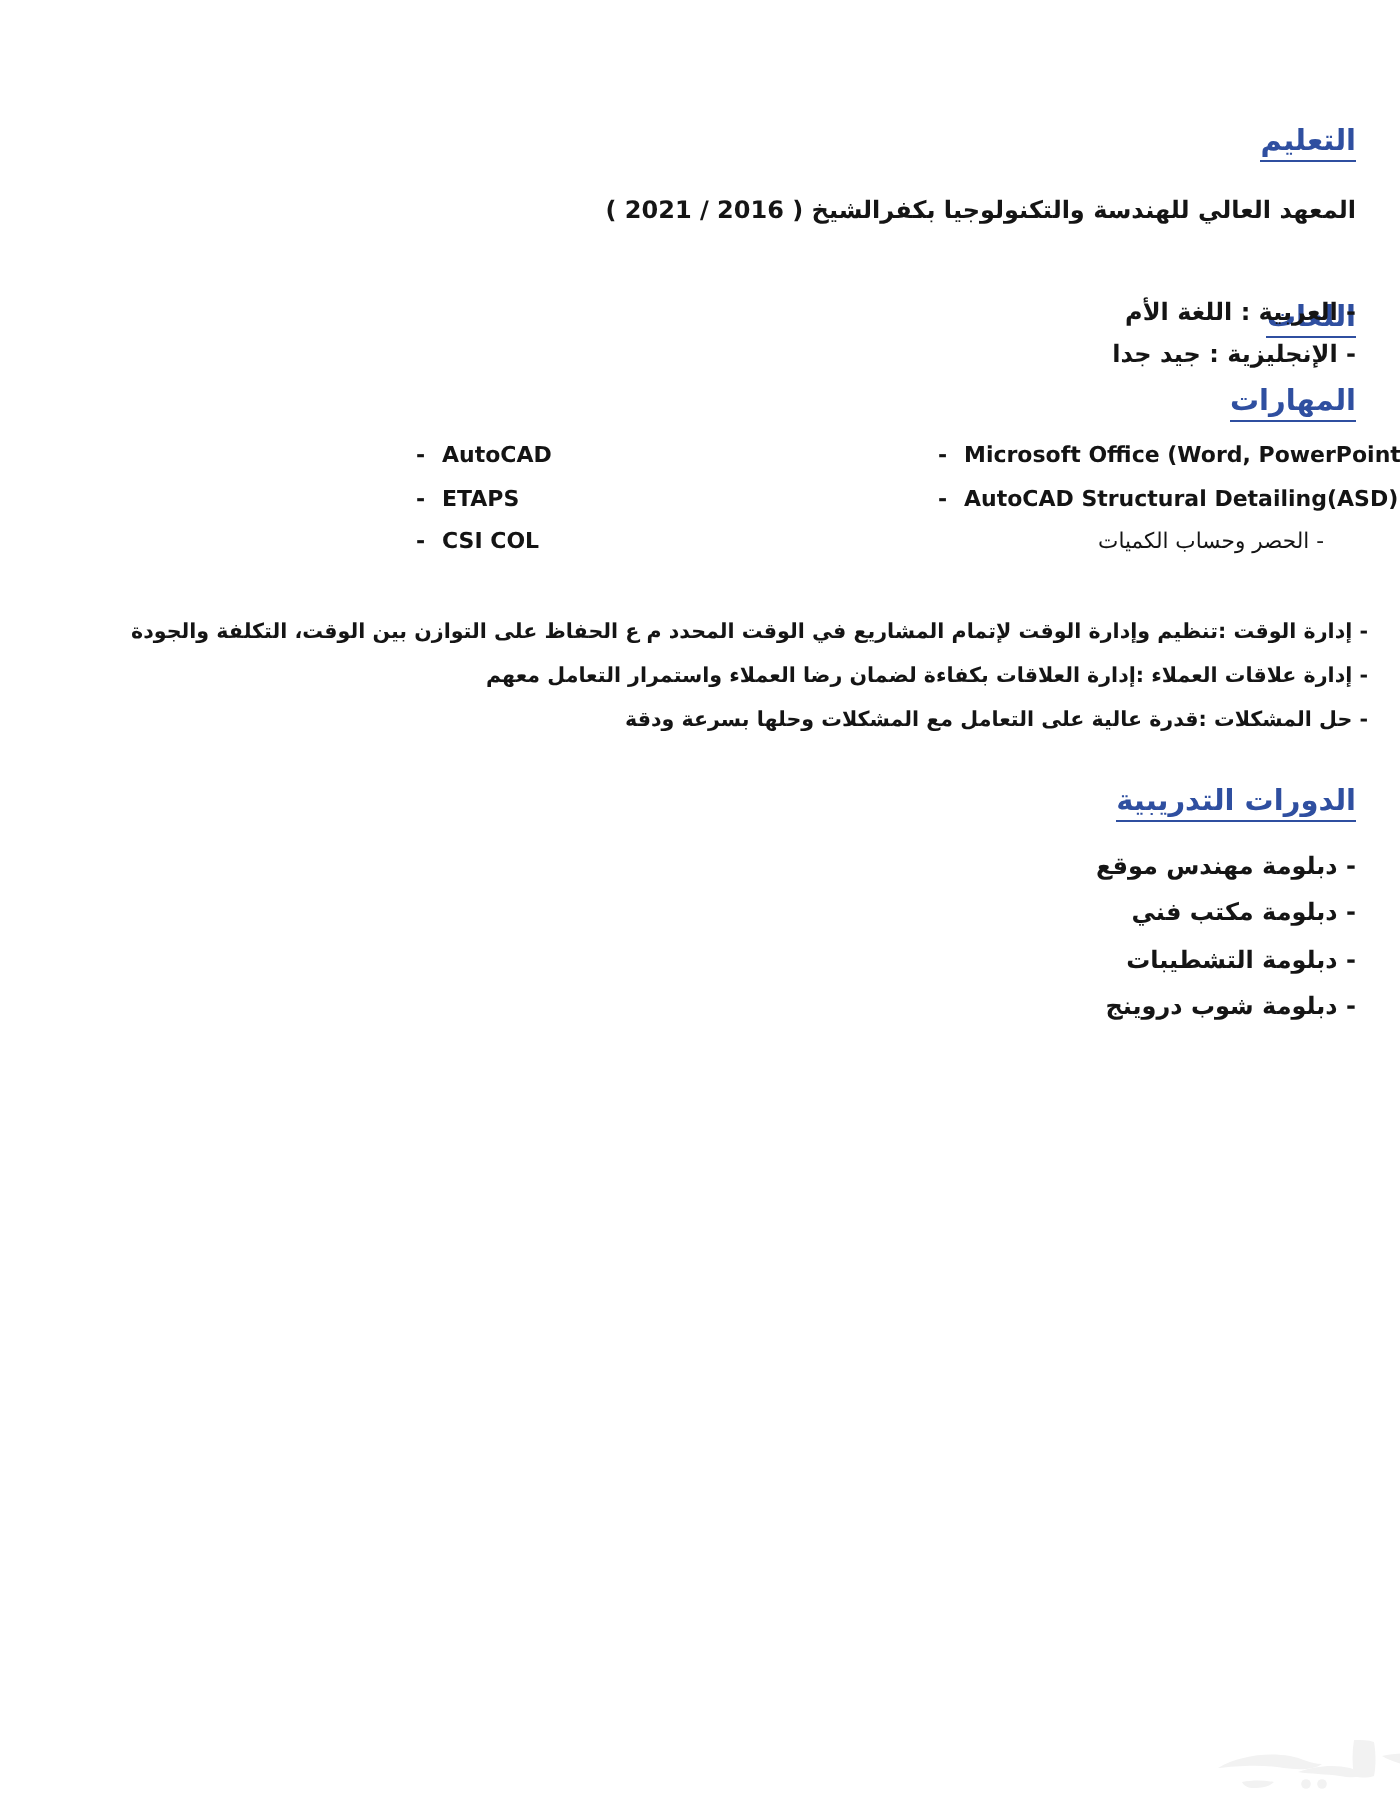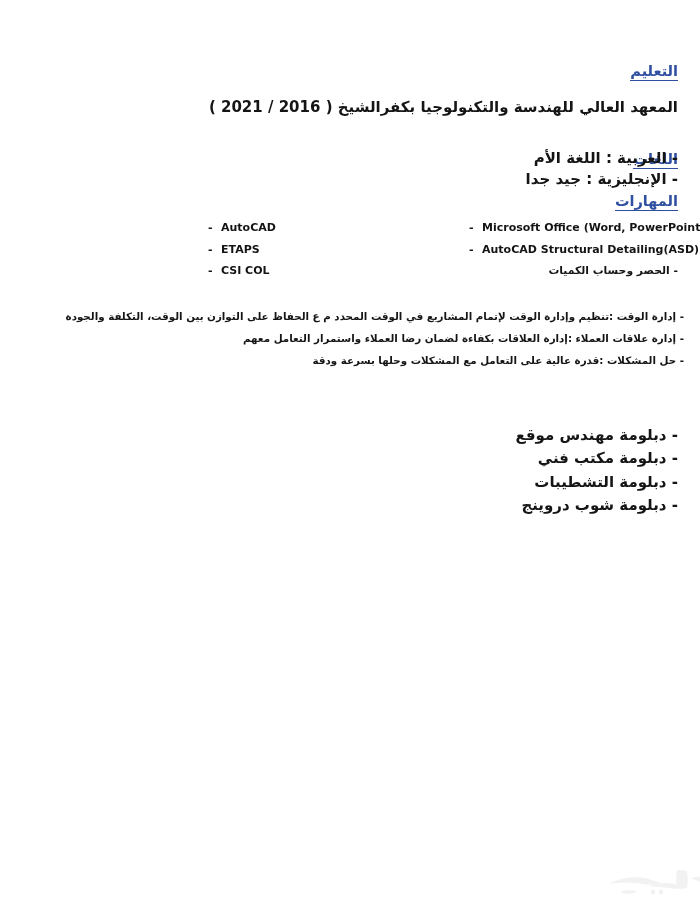--- a/index.html
+++ b/index.html
@@ -47,21 +47,21 @@
     display: inline-block;
     border-bottom: 1.6px solid #2f4fa0;
     padding-bottom: 0px;
     line-height: 1.25;
   }
 
   .rtl-line {
     direction: rtl;
     text-align: right;
     padding-right: 22px;
-    font-size: 15px;
+    font-size: 12px;
     font-weight: bold;
     color: #151515;
     line-height: 1.55;
     white-space: nowrap;
   }
 
   .rtl-para {
     direction: rtl;
     text-align: right;
     padding-right: 16px;
@@ -105,26 +105,26 @@
     color: #141414;
     white-space: nowrap;
   }
   .sk-dash {
     display: inline-block;
     width: 13px;
   }
 
   .rtl-skill {
     position: absolute;
-    right: 22px;
+    right: 38px;
     top: 0;
     direction: rtl;
     text-align: right;
     font-size: 10.8px;
-    font-weight: bold;
+    font-weight: normal;
     color: #151515;
     white-space: nowrap;
   }
 
   
   .watermark {
     position: absolute;
     left: 555px;
     top: 858px;
     width: 140px;
@@ -201,20 +201,25 @@
   <div class="section" style="top:308px;">
     <div class="rtl-para">- إدارة الوقت :تنظيم وإدارة الوقت لإتمام المشاريع في الوقت المحدد م ع الحفاظ على التوازن بين الوقت، التكلفة والجودة</div>
   </div>
   <div class="section" style="top:330px;">
     <div class="rtl-para">- إدارة علاقات العملاء :إدارة العلاقات بكفاءة لضمان رضا العملاء واستمرار التعامل معهم</div>
   </div>
   <div class="section" style="top:352px;">
     <div class="rtl-para">- حل المشكلات :قدرة عالية على التعامل مع المشكلات وحلها بسرعة ودقة</div>
   </div>
 
+  <div class="section" style="top:392px;">
+    <div class="heading">
+      <span class="htext">الدورات التدريبية</span>
+    </div>
+  </div>
 
   <div class="section" style="top:424px;margin-left:10px;">
     <div class="rtl-line">- دبلومة مهندس موقع</div>
   </div>
   <div class="section" style="top:447px;">
     <div class="rtl-line">- دبلومة مكتب فني</div>
   </div>
   <div class="section" style="top:471px;">
     <div class="rtl-line">- دبلومة التشطيبات</div>
   </div>

